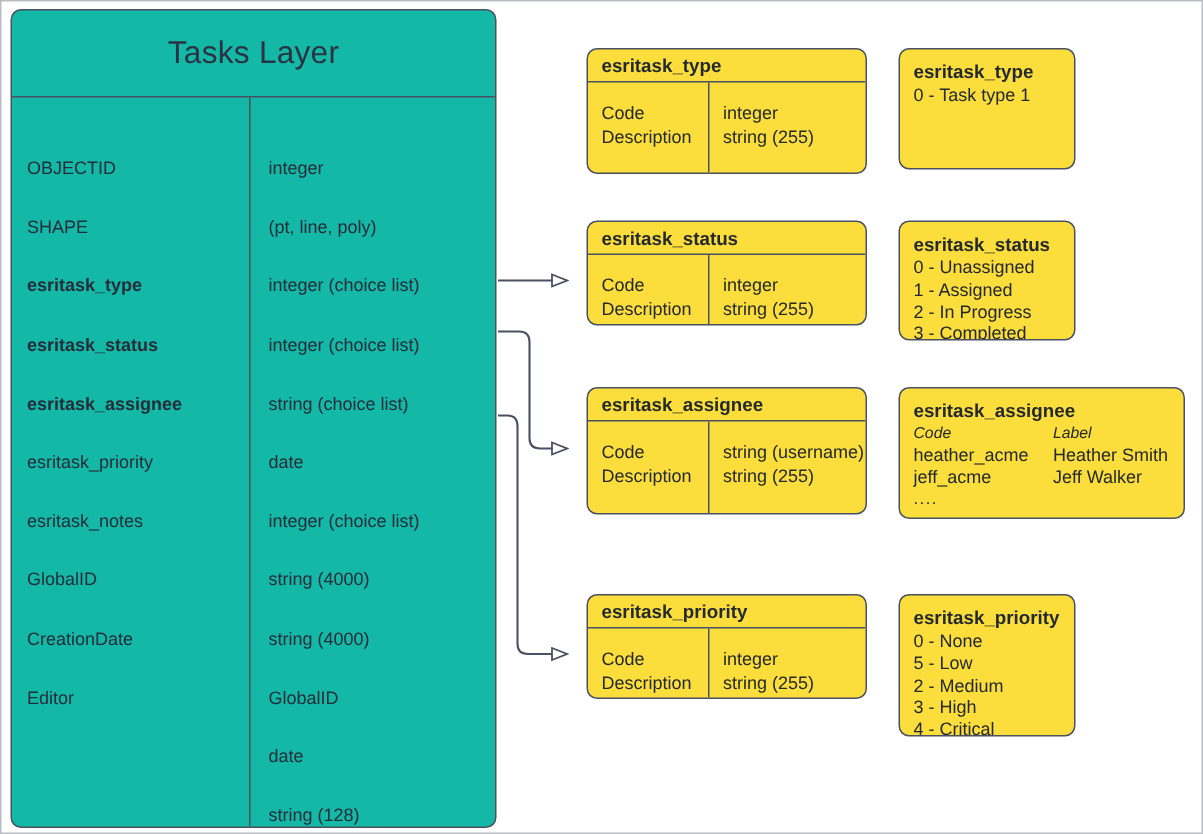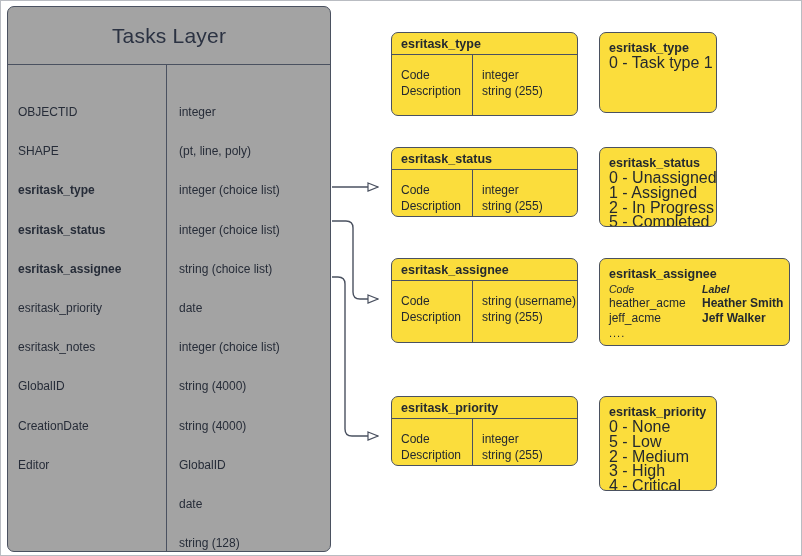--- a/index.html
+++ b/index.html
@@ -26,21 +26,21 @@
   
   .entity-table {
     position: absolute;
     left: 6px;
     top: 5px;
     width: 324px;
     height: 546px;
     box-sizing: border-box;
     border: 1px solid #4a5160;
     border-radius: 7px;
-    background: #a3a3a3;
+    background: #14b8a6;
     overflow: hidden;
   }
   .entity-title {
     height: 57px;
     line-height: 57px;
     text-align: center;
     font-size: 21px;
     color: #2b3242;
     border-bottom: 1px solid #4a5160;
     letter-spacing: 0.2px;
@@ -127,34 +127,34 @@
     overflow: hidden;
   }
   .vbox-title {
     font-size: 12.5px;
     font-weight: bold;
     color: #24292f;
     line-height: 16px;
     white-space: nowrap;
   }
   .vbox-item {
-    font-size: 16px;
+    font-size: 12px;
     line-height: 14.8px;
     color: #24292f;
     white-space: nowrap;
   }
   .vrow {
     display: flex;
     font-size: 12px;
     line-height: 15.2px;
     color: #24292f;
     white-space: nowrap;
   }
   .vrow .c1 { width: 93px; }
-  .vrow .c2 { flex: 1; font-weight: bold; }
+  .vrow .c2 { flex: 1; }
   .vrow.head .c1,
   .vrow.head .c2 {
     font-style: italic;
     font-size: 10.5px;
     line-height: 14px;
   }
   .vrow.ellipsis {
     letter-spacing: 1px;
     font-size: 11px;
   }
@@ -281,21 +281,21 @@
   <div class="vbox" style="left:598px; top:31px; width:118px; height:81px;">
     <div class="vbox-title">esritask_type</div>
     <div class="vbox-item">0 - Task type 1</div>
   </div>
 
   <div class="vbox" style="left:598px; top:146px; width:118px; height:80px;">
     <div class="vbox-title">esritask_status</div>
     <div class="vbox-item">0 - Unassigned</div>
     <div class="vbox-item">1 - Assigned</div>
     <div class="vbox-item">2 - In Progress</div>
-    <div class="vbox-item">5 - Completed</div>
+    <div class="vbox-item">3 - Completed</div>
   </div>
 
   <div class="vbox" style="left:598px; top:257px; width:191px; height:88px;">
     <div class="vbox-title">esritask_assignee</div>
     <div class="vrow head">
       <span class="c1">Code</span>
       <span class="c2">Label</span>
     </div>
     <div class="vrow">
       <span class="c1">heather_acme</span>

